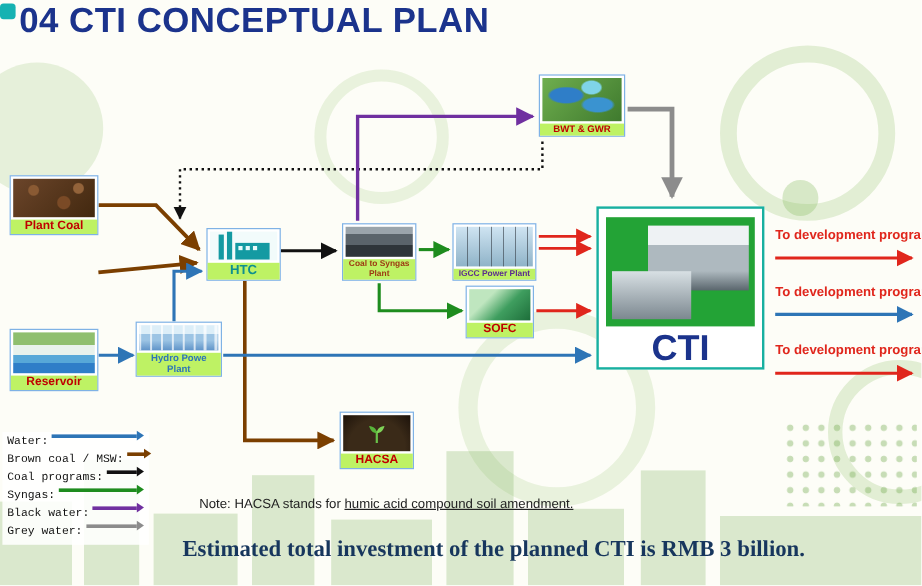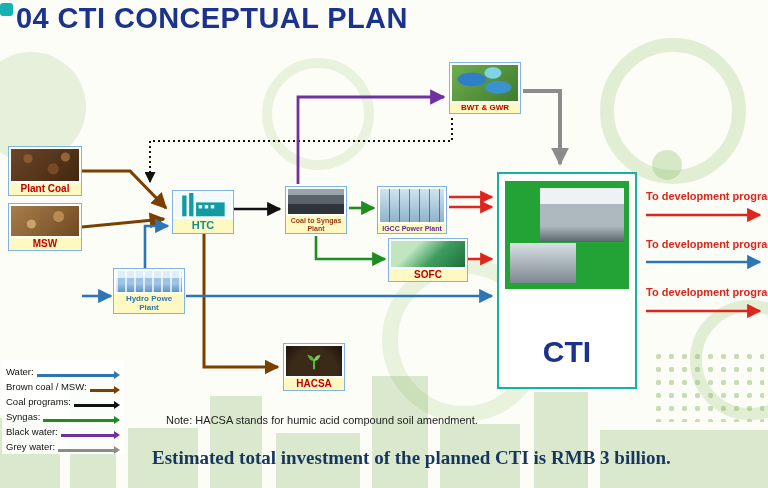--- a/index.html
+++ b/index.html
@@ -13,21 +13,21 @@
   .dots{position:absolute;right:4px;bottom:66px;width:112px;height:72px;z-index:1;pointer-events:none;
         background-image:radial-gradient(circle,rgba(118,172,84,.40) 2.5px,transparent 3px);background-size:13px 13px;}
 
   
   .title-bullet{position:absolute;left:0;top:3px;width:13px;height:13px;background:#16b2b2;border-radius:3px;z-index:4;}
   .title{position:absolute;left:16px;top:2px;font-size:29px;font-weight:bold;color:#1b338c;letter-spacing:.4px;z-index:4;white-space:nowrap;}
 
   
   .node{position:absolute;background:#fff;border:1px solid #7fb2e5;display:flex;flex-direction:column;z-index:3;box-sizing:border-box;}
   .thumb{flex:1;margin:2px;position:relative;display:flex;align-items:center;justify-content:center;overflow:hidden;}
-  .node-label{text-align:center;font-weight:bold;padding:1px 2px;background:#fef9c3;line-height:1.05;}
+  .node-label{text-align:center;font-weight:bold;padding:1px 2px;background:#bef264;line-height:1.05;}
   .lab-red{color:#c00000;font-size:10px;}
   .lab-teal{color:#0f8f8f;font-size:11px;}
   .lab-blue{color:#2e75b6;font-size:8px;}
   .lab-purple{color:#5b2d8e;font-size:7px;}
   .lab-maroon{color:#9c3a12;font-size:7px;}
 
   .t-coal{background:radial-gradient(circle at 25% 30%,#8a5a33 0 4px,transparent 5px),
           radial-gradient(circle at 62% 62%,#7a4a26 0 5px,transparent 6px),
           radial-gradient(circle at 80% 25%,#93633a 0 4px,transparent 5px),
           linear-gradient(135deg,#6b452a,#42280f);}
@@ -42,45 +42,45 @@
   .t-sofc{background:linear-gradient(135deg,#bfe6bf 0 30%,#3f9e5f 60%,#1d6e3a 100%);}
   .t-bwt{background:radial-gradient(ellipse at 30% 40%,#2f7ec8 0 20%,transparent 24%),
          radial-gradient(ellipse at 70% 62%,#3a93d0 0 18%,transparent 22%),
          radial-gradient(ellipse at 62% 22%,#7fd4e8 0 13%,transparent 16%),
          linear-gradient(135deg,#6fae4e,#3f7a2e);}
   .t-hydro{background:repeating-linear-gradient(90deg,rgba(255,255,255,.7) 0 2px,transparent 2px 9px),
            linear-gradient(180deg,#dceef8 0 35%,#9cc4e4 35% 60%,#5f93c8 100%);}
   .t-hacsa{background:radial-gradient(circle at 50% 90%,#3a2a18 0 60%,#1c120a 100%);}
 
   
-  .cti-box{position:absolute;left:497px;top:172px;width:140px;height:217px;background:#fff;
-           border:2px solid #18b0a0;z-index:3;box-sizing:border-box;display:flex;flex-direction:column;align-items:center;gap:44px;}
+  .cti-box{position:absolute;left:497px;top:172px;width:140px;height:136px;background:#fff;
+           border:2px solid #18b0a0;z-index:3;box-sizing:border-box;display:flex;flex-direction:column;align-items:center;}
   .cti-green{position:relative;width:124px;height:108px;margin-top:7px;background:#23a336;}
   .cti-photo1{position:absolute;right:5px;top:7px;width:84px;height:54px;
               background:linear-gradient(180deg,#eef2f4 0 30%,#aeb9bf 30% 70%,#5a666d 100%);}
   .cti-photo2{position:absolute;left:5px;bottom:6px;width:66px;height:40px;
               background:linear-gradient(180deg,#d8e0e4,#7c8890);}
   .cti-label{margin-top:4px;font-size:30px;font-weight:bold;color:#1b338c;line-height:1;}
 
   
   .out-label{position:absolute;font-size:11px;font-weight:bold;z-index:3;white-space:nowrap;}
 
   
   .legend{position:absolute;left:2px;top:360px;width:122px;z-index:4;background:rgba(255,255,255,.88);
           padding:2px 4px;box-sizing:border-box;}
-  .lrow{display:flex;align-items:flex-end;height:15px;}
+  .lrow{display:flex;align-items:flex-start;height:15px;font-family:Liberation Mono, monospace;}
   .llab{white-space:nowrap;font-size:9.5px;color:#111;margin-right:3px;}
   .swatch{flex:1;height:3px;background:currentColor;position:relative;min-width:14px;margin-right:6px;}
   .swatch::after{content:'';position:absolute;right:-6px;top:-3px;border-left:6px solid;border-left-color:currentColor;
                  border-top:4.5px solid transparent;border-bottom:4.5px solid transparent;}
   .swatch.dashed{background:repeating-linear-gradient(90deg,currentColor 0 5px,transparent 5px 9px);}
 
   
   .note{position:absolute;left:166px;top:414px;font-size:11px;color:#222;z-index:4;white-space:nowrap;}
-  .note .u{text-align:right;}
+  .note .u{text-decoration:underline;text-align:right;}
   .footer{position:absolute;left:152px;top:447px;font-family:"Liberation Serif",serif;font-size:19px;
           font-weight:bold;color:#17365d;z-index:4;white-space:nowrap;}
 
   svg.flow{position:absolute;left:0;top:0;z-index:2;pointer-events:none;}
 </style>
 </head>
 <body>
 
 <div class="stage">
 
@@ -155,25 +155,25 @@
     <path d="M646 215 L760 215" fill="none" stroke="#e0261c" stroke-width="2.6" marker-end="url(#ar-red)"></path>
     <path d="M646 262 L760 262" fill="none" stroke="#2e75b6" stroke-width="2.6" marker-end="url(#ar-blue)"></path>
     <path d="M646 311 L760 311" fill="none" stroke="#e0261c" stroke-width="2.6" marker-end="url(#ar-red)"></path>
   </svg>
 
   <div class="node" style="left:8px;top:146px;width:74px;height:50px;">
     <div class="thumb t-coal"></div>
     <div class="node-label lab-red">Plant Coal</div>
   </div>
 
-  <div class="node" style="left:8px;top:203px;width:74px;height:48px;">
-    <div class="thumb t-msw"></div>
-    <div class="node-label lab-red">MSW</div>
-  </div>
-
+
+  <div class="node" style="left:8px;top:274px;width:74px;height:52px;">
+    <div class="thumb t-res"></div>
+    <div class="node-label lab-red">Reservoir</div>
+  </div>
 
   <div class="node" style="left:172px;top:190px;width:62px;height:44px;">
     <div class="thumb t-htc">
       <svg viewBox="0 0 56 30" width="52" height="26">
         <rect x="4" y="4" width="5" height="24" fill="#149aa2"></rect>
         <rect x="12" y="1" width="5" height="27" fill="#149aa2"></rect>
         <rect x="20" y="12" width="33" height="16" fill="#149aa2"></rect>
         <rect x="23" y="15" width="4" height="4" fill="#e8fbfb"></rect>
         <rect x="30" y="15" width="4" height="4" fill="#e8fbfb"></rect>
         <rect x="37" y="15" width="4" height="4" fill="#e8fbfb"></rect>
@@ -185,21 +185,21 @@
   <div class="node" style="left:285px;top:186px;width:62px;height:48px;">
     <div class="thumb t-syngas"></div>
     <div class="node-label lab-maroon">Coal to Syngas Plant</div>
   </div>
 
   <div class="node" style="left:377px;top:186px;width:70px;height:48px;">
     <div class="thumb t-igcc"></div>
     <div class="node-label lab-purple">IGCC Power Plant</div>
   </div>
 
-  <div class="node" style="left:388px;top:238px;width:80px;height:44px;">
+  <div class="node" style="left:388px;top:238px;width:57px;height:44px;">
     <div class="thumb t-sofc"></div>
     <div class="node-label lab-red">SOFC</div>
   </div>
 
   <div class="node" style="left:449px;top:62px;width:72px;height:52px;">
     <div class="thumb t-bwt"></div>
     <div class="node-label lab-red" style="font-size:8px;">BWT &amp; GWR</div>
   </div>
 
   <div class="node" style="left:113px;top:268px;width:72px;height:46px;">

